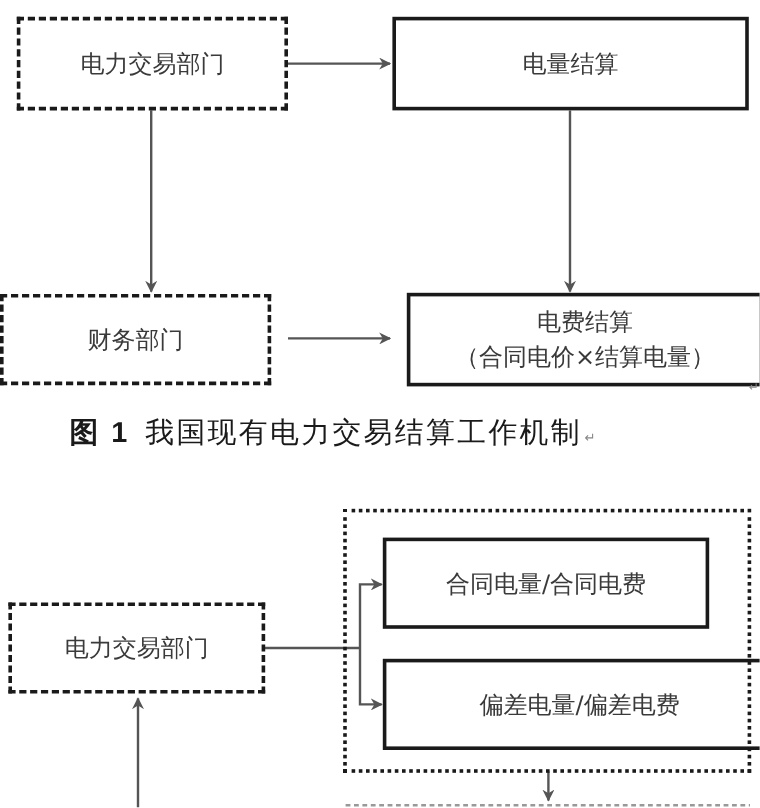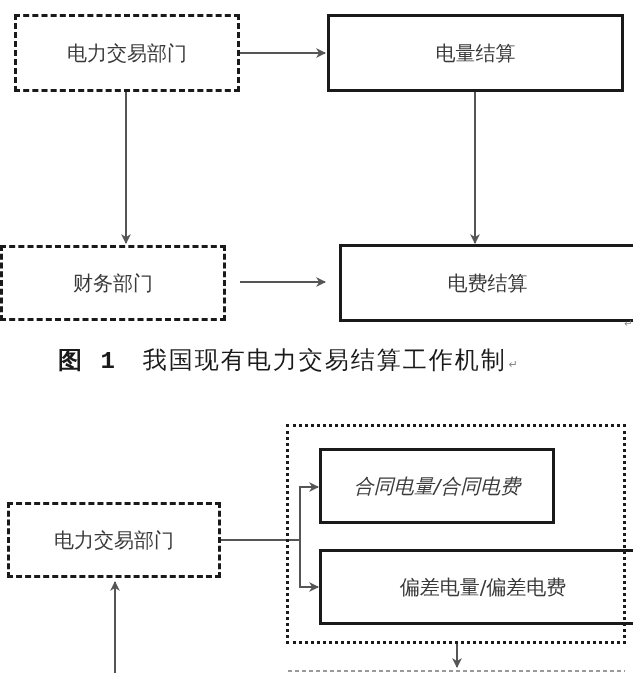--- a/index.html
+++ b/index.html
@@ -7,21 +7,21 @@
          font-family: "DejaVu Sans", "Liberation Sans", sans-serif; color: #2a2a2a; }
   svg.wires { position: absolute; left: 0; top: 0; width: 633px; height: 673px; }
   .box { position: absolute; box-sizing: border-box; display: flex; flex-direction: column;
          align-items: center; justify-content: center; text-align: center; background: transparent; }
   .dashed { border: 3px dashed #1a1a1a; }
   .solid { border: 3px solid #1a1a1a; }
   .dotted { border: 3px dotted #1a1a1a; }
   .lbl { font-size: 20px; color: #3a3a3a; line-height: 1.45; white-space: nowrap; }
   .caption { position: absolute; left: 58px; top: 344px; font-size: 24px; color: #1a1a1a;
              white-space: nowrap; letter-spacing: 2px; }
-  .caption .num { font-family: Liberation Mono, monospace; font-weight: bold; margin-right: 26px; }
+  .caption .num { font-family: Liberation Sans, sans-serif; font-weight: bold; margin-right: 13px; }
   .pmark { font-size: 11px; color: #888; margin-left: 2px; }
   .pmark2 { position: absolute; left: 624px; top: 318px; font-size: 10px; color: #888; }
 </style>
 </head>
 <body>
 
 <svg class="wires" viewBox="0 0 633 673">
   <defs>
     <marker id="ah" markerWidth="10" markerHeight="10" refX="9" refY="5" orient="auto" markerUnits="userSpaceOnUse">
       <path d="M0,0 L10,5 L0,10 L3,5 Z" fill="#555"></path>
@@ -48,32 +48,33 @@
 <div class="box solid" style="left:327px;top:14px;width:297px;height:78px;">
   <span class="lbl">电量结算</span>
 </div>
 
 <div class="box dashed" style="left:0;top:245px;width:226px;height:76px;text-align:right;">
   <span class="lbl">财务部门</span>
 </div>
 
 <div class="box solid" style="left:339px;top:244px;width:297px;height:78px;">
   <span class="lbl">电费结算</span>
+  <span class="lbl">（合同电价×结算电量）</span>
 </div>
 <span class="pmark2">↵</span>
 
 <div class="caption">
   <span class="num">图 1</span><span>我国现有电力交易结算工作机制</span><span class="pmark">↵</span>
 </div>
 
 <div class="box dashed" style="left:7px;top:502px;width:214px;height:76px;">
   <span class="lbl">电力交易部门</span>
 </div>
 
 <div class="box dotted" style="left:286px;top:424px;width:340px;height:220px;"></div>
 
-<div class="box solid" style="left:319px;top:448px;width:236px;height:76px;font-style:italic;">
+<div class="box solid" style="left:319px;top:448px;width:272px;height:76px;">
   <span class="lbl">合同电量/合同电费</span>
 </div>
 
 <div class="box solid" style="left:319px;top:549px;width:328px;height:76px;">
   <span class="lbl">偏差电量/偏差电费</span>
 </div>
 
 </body></html>

